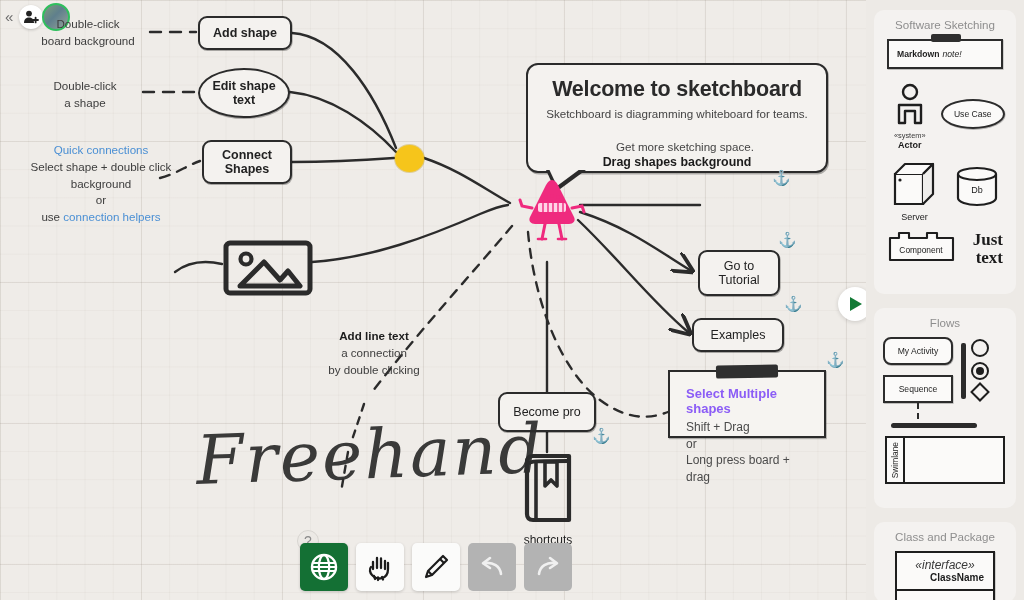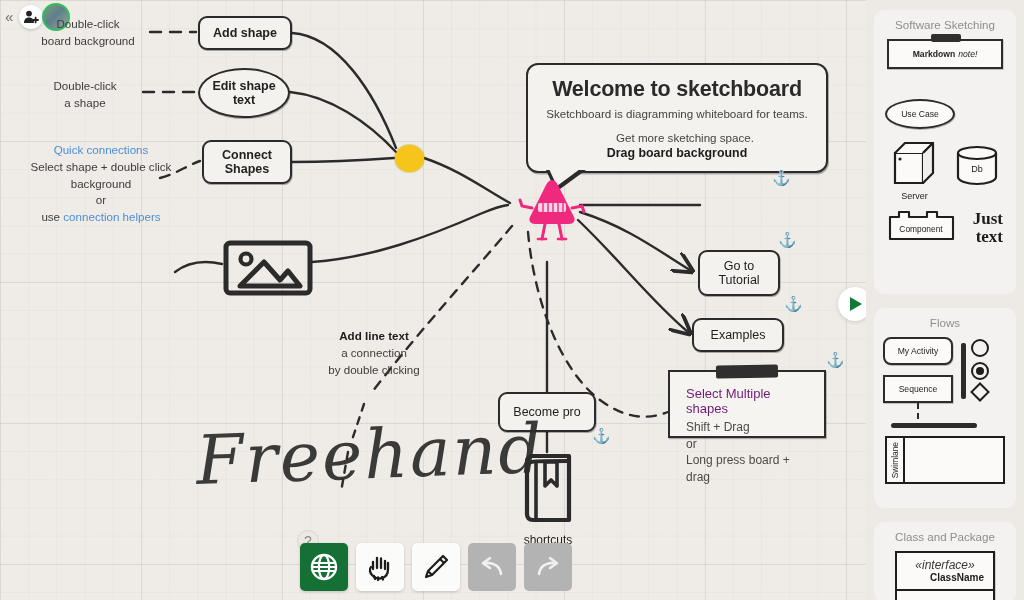--- a/index.html
+++ b/index.html
@@ -59,21 +59,21 @@
     position:absolute;
     background:#f6f4f1;
     border:2.4px solid #2b2b2b;
     padding:14px 14px 10px 16px;
     box-shadow:.8px 1.2px 0 rgba(0,0,0,.28);
   }
   .note .tape{
     position:absolute;top:-7px;left:50%;transform:translateX(-50%) rotate(-1.2deg);
     width:62px;height:13px;background:#2f2f2f;border-radius:2px;
   }
-  .note .hd{font-size:13px;font-weight:400;color:#701a75;margin-bottom:3px;}
+  .note .hd{font-size:13px;font-weight:700;color:#8b5cf6;margin-bottom:3px;}
   .note .ln{font-size:12px;color:#4a4a4a;line-height:1.38;}
 
   
   .anchor{position:absolute;color:#1e7c41;font-size:15px;line-height:1;
           text-shadow:0 0 1px rgba(255,255,255,.8);}
 
   
   #hub{
     position:absolute;left:395px;top:145px;width:29px;height:27px;
     background:#f6c51b;border-radius:50%;
@@ -99,21 +99,21 @@
 
   
   #welcome{
     position:absolute;left:526px;top:63px;width:302px;height:110px;
     background:#f4f2ef;border:2.8px solid #2b2b2b;border-radius:12px;
     box-shadow:1px 1.4px 0 rgba(0,0,0,.28);
     text-align:center;padding-top:12px;
   }
   #welcome .wtitle{font-size:21.5px;font-weight:700;color:#2a2a2a;letter-spacing:-.2px;}
   #welcome .wsub{font-size:11.6px;color:#444;margin-top:5px;}
-  #welcome .wline{font-size:11.6px;color:#444;margin-top:11px;padding-left:16px;}
+  #welcome .wline{font-size:11.6px;color:#444;margin-top:20px;padding-left:16px;}
   #welcome .wbold{font-size:12.4px;font-weight:700;color:#1c1c1c;margin-top:2px;}
   #welcome .tail{
     position:absolute;left:18px;bottom:-21px;width:0;height:0;
     border-left:10px solid transparent;border-right:30px solid transparent;
     border-top:22px solid #2b2b2b;
   }
   #welcome .tail-in{
     position:absolute;left:21px;bottom:-15px;width:0;height:0;
     border-left:8px solid transparent;border-right:23px solid transparent;
     border-top:17px solid #f4f2ef;
@@ -284,21 +284,21 @@
 Tutorial</div>
 
     <div class="node plain" style="left:692px;top:318px;width:92px;height:34px;">Examples</div>
 
     <div class="node plain" style="left:498px;top:392px;width:98px;height:40px;">Become pro</div>
 
     <div id="welcome">
       <div class="wtitle">Welcome to sketchboard</div>
       <div class="wsub">Sketchboard is diagramming whiteboard for teams.</div>
       <div class="wline">Get more sketching space.</div>
-      <div class="wbold">Drag board background</div>
+      <div class="wbold">Drag shapes background</div>
       <div class="tail"></div>
       <div class="tail-in"></div>
     </div>
 
     <div class="note" style="left:668px;top:370px;width:158px;height:68px;">
       <div class="tape"></div>
       <div class="hd">Select Multiple shapes</div>
       <div class="ln">Shift + Drag</div>
       <div class="ln">or</div>
       <div class="ln">Long press board + drag</div>
@@ -400,27 +400,35 @@
     </svg>
   </div>
 
   <div id="panel">
 
     <div class="pgroup" style="height:284px;">
       <div class="ptitle">Software Sketching</div>
 
       <div style="position:relative;margin:2px 4px 14px;">
         <div style="position:absolute;left:44px;top:-5px;width:30px;height:8px;background:#2f2f2f;border-radius:2px;z-index:2;"></div>
-        <div class="stencil" style="height:30px;justify-content:center;">
+        <div class="stencil" style="height:30px;justify-content:flex-start;padding-left:8px;">
           <span style="font-weight:700;">Markdown</span>
           <span style="font-style:italic;margin-left:3px;">note!</span>
         </div>
       </div>
 
       <div style="display:flex;align-items:flex-start;gap:6px;margin:0 2px 10px;">
+        <div style="width:54px;text-align:center;">
+          <svg width="42" height="44" viewBox="0 0 42 44">
+            <circle cx="21" cy="9" r="7" fill="none" stroke="#1e1e1e" stroke-width="2.4"></circle>
+            <path d="M10,22 L32,22 L32,40 L26,40 L26,28 L16,28 L16,40 L10,40 Z" fill="none" stroke="#1e1e1e" stroke-width="2.4" stroke-linejoin="round"></path>
+          </svg>
+          <div style="font-size:7.4px;color:#3a3a3a;">«system»</div>
+          <div style="font-size:9px;font-weight:700;color:#1b1b1b;">Actor</div>
+        </div>
         <div class="stencil ellipse" style="width:70px;height:30px;margin-top:16px;">Use Case</div>
       </div>
 
       <div style="display:flex;align-items:flex-start;gap:10px;margin:0 4px 8px;">
         <div style="width:58px;text-align:center;">
           <svg width="50" height="48" viewBox="0 0 50 48">
             <path d="M6,14 L34,14 L34,44 L6,44 Z" fill="#fbfaf9" stroke="#1e1e1e" stroke-width="2.2"></path>
             <path d="M6,14 L16,4 L44,4 L34,14" fill="#fbfaf9" stroke="#1e1e1e" stroke-width="2.2" stroke-linejoin="round"></path>
             <path d="M34,14 L44,4 L44,34 L34,44" fill="#efeeec" stroke="#1e1e1e" stroke-width="2.2" stroke-linejoin="round"></path>
             <circle cx="11" cy="20" r="1.6" fill="#1e1e1e"></circle>

